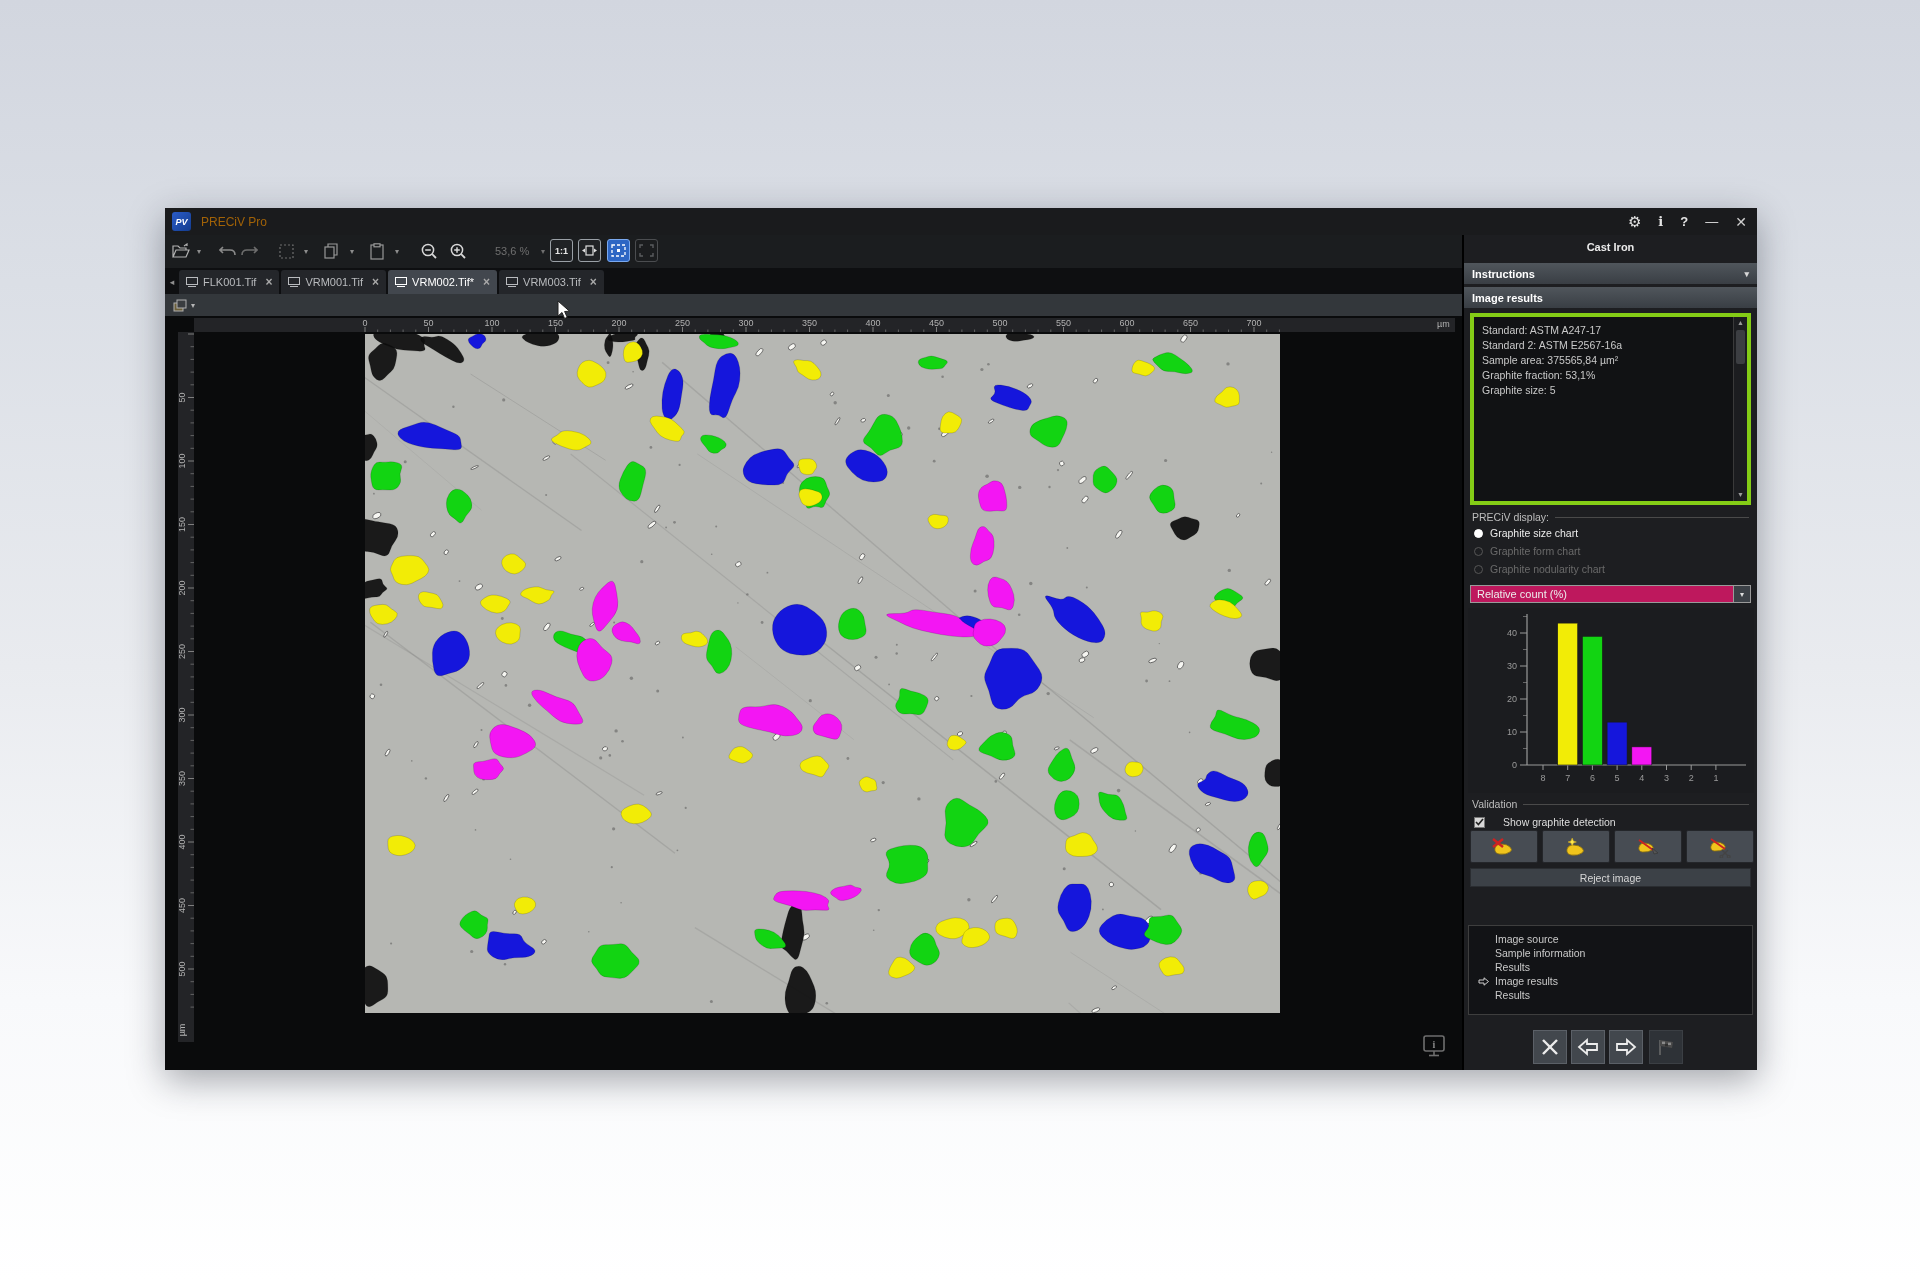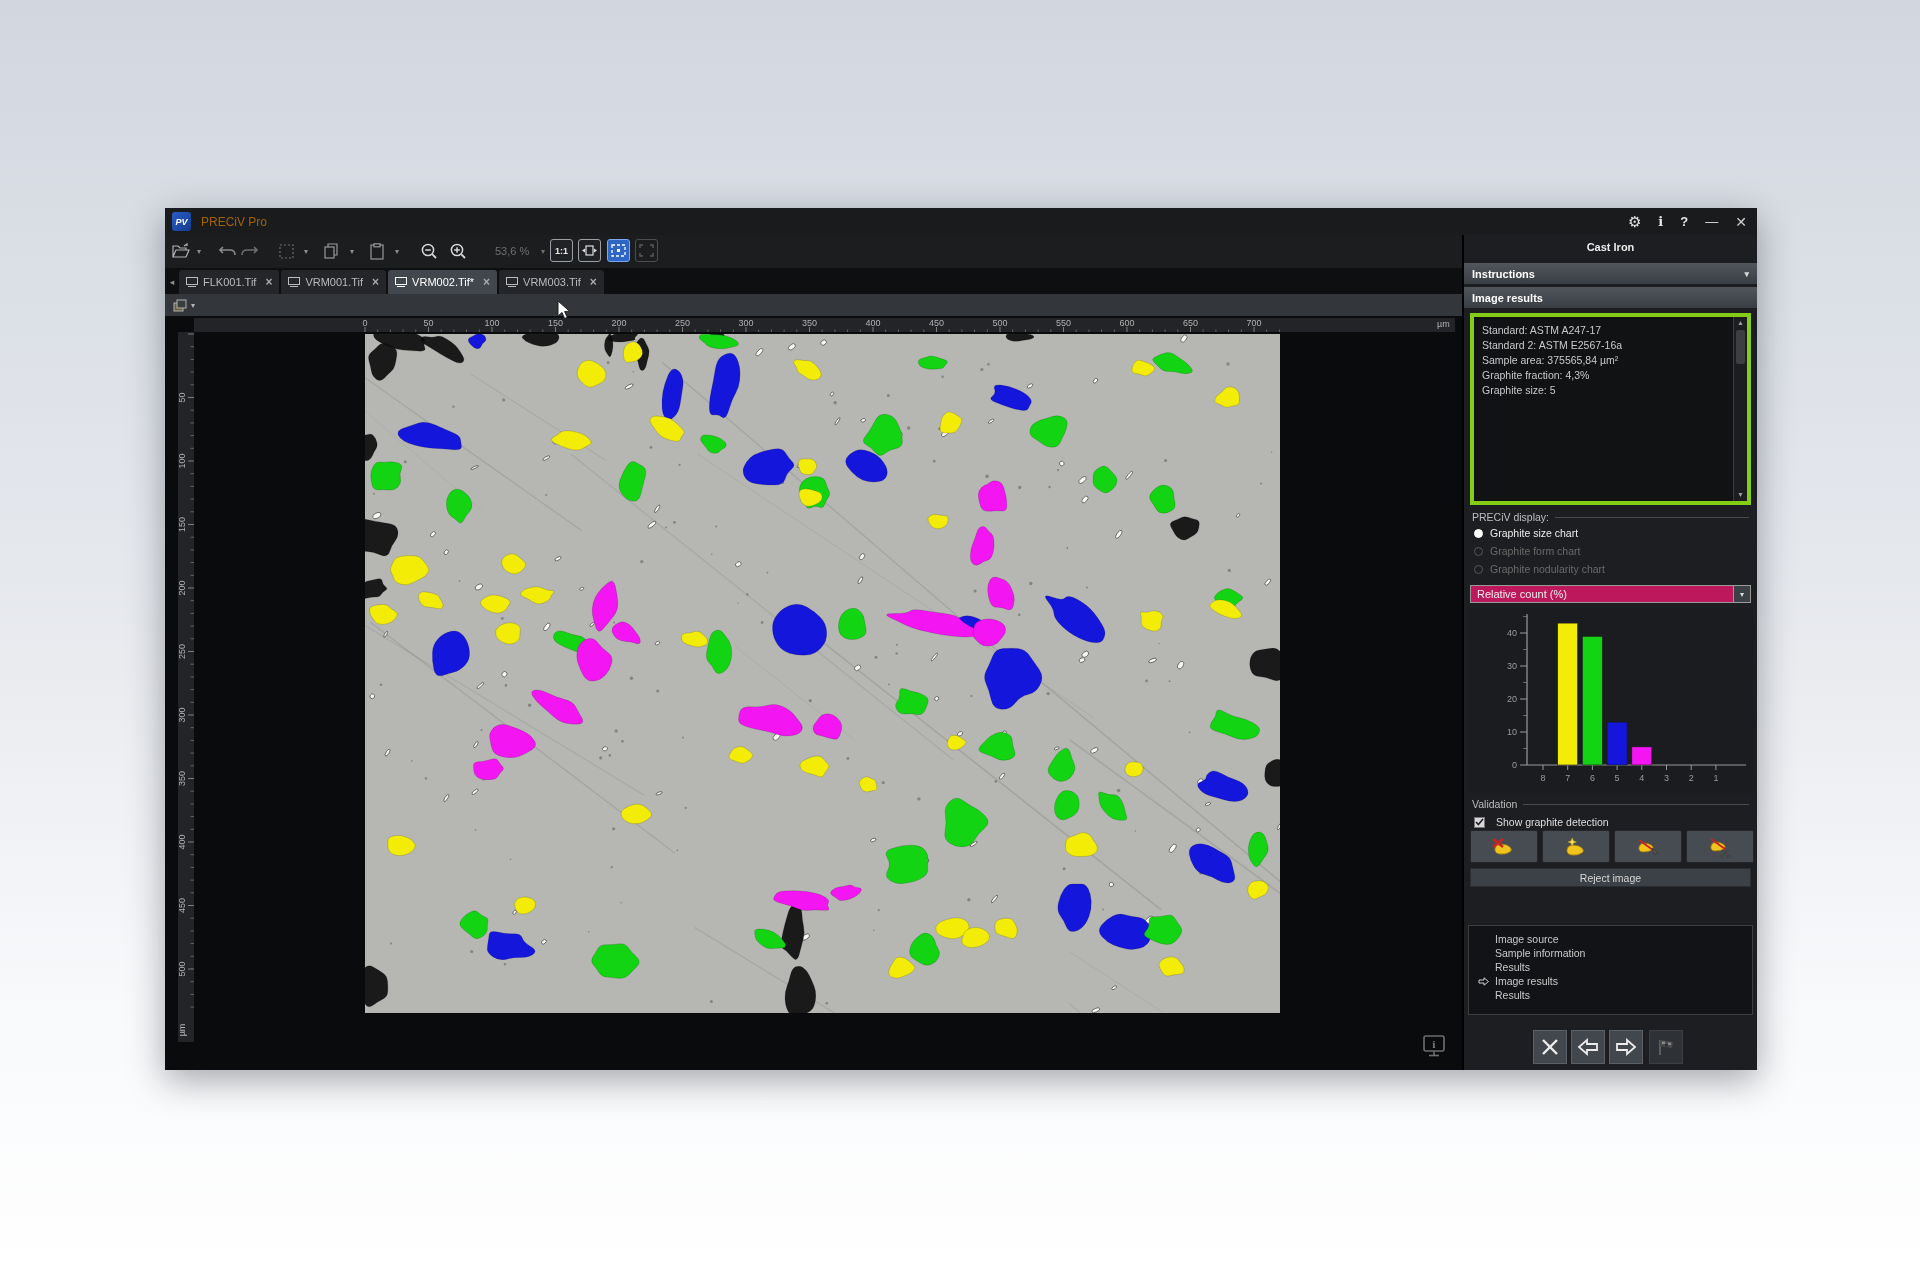--- a/index.html
+++ b/index.html
@@ -61,21 +61,21 @@
   .radiorow{position:absolute;left:10px;display:flex;align-items:center;gap:7px;font-size:10.5px;}
   .rdot{width:9px;height:9px;border-radius:50%;border:1px solid #8f8f8f;box-sizing:border-box;}
   .radiorow.sel .rdot{background:#fff;border-color:#fff;}
   .radiorow.dis{color:#6a6a6a;} .radiorow.dis .rdot{border-color:#565656;}
   .radiorow.sel{color:#ececec;}
   .dropdown{position:absolute;left:6px;right:6px;top:350px;height:18px;background:#be185d;border:1px solid #9a9a9a;
     display:flex;align-items:center;padding-left:6px;color:#ededed;font-size:11px;box-sizing:border-box;}
   .ddbtn{position:absolute;right:0;top:0;width:16px;height:16px;background:#3c4147;border-left:1px solid #9a9a9a;
     display:flex;align-items:center;justify-content:center;color:#ddd;font-size:8px;}
   #chart{position:absolute;left:4px;top:373px;}
-  .checkrow{position:absolute;left:10px;top:581px;display:flex;align-items:center;gap:11px;color:#dedede;font-size:10.5px;}
+  .checkrow{position:absolute;left:10px;top:581px;display:flex;align-items:center;gap:18px;color:#dedede;font-size:10.5px;}
   .cbox{width:11px;height:11px;background:#d8d8d8;border:1px solid #777;box-sizing:border-box;display:flex;align-items:center;justify-content:center;}
   .vbtn{position:absolute;top:595px;width:66px;height:31px;background:#474c53;border:1px solid #24262a;border-radius:2px;
     display:flex;align-items:center;justify-content:center;}
   .reject{position:absolute;left:6px;right:6px;top:633px;height:17px;background:#3c4147;border:1px solid #2a2d31;
     color:#d6d6d6;display:flex;align-items:center;justify-content:center;font-size:10.5px;}
   .navbox{position:absolute;left:4px;right:4px;top:690px;height:90px;background:#121316;border:1px solid #3e3e3e;
     padding-top:6px;box-sizing:border-box;}
   .navitem{position:relative;padding-left:26px;height:14px;line-height:14px;color:#c9c9c9;font-size:10.5px;}
   .navitem svg{position:absolute;left:9px;top:3px;}
   .bbtn{position:absolute;top:795px;width:34px;height:34px;background:#42474d;border:1px solid #5b6067;box-sizing:border-box;
@@ -736,21 +736,21 @@
         <span class="chev">▾</span>
       </div>
       <div class="phead" style="top:52px;">
         <span>Image results</span>
       </div>
       <div class="rbox">
         <div id="results-lines">
             <div>Standard: ASTM A247-17</div>
             <div>Standard 2: ASTM E2567-16a</div>
             <div>Sample area: 375565,84 µm²</div>
-            <div>Graphite fraction: 4,3%</div>
+            <div>Graphite fraction: 53,1%</div>
             <div>Graphite size: 5</div>
           </div>
         <div class="rscroll">
           <div class="sarr sup">▲</div>
           <div class="sthumb"></div>
           <div class="sarr sdown">▼</div>
         </div>
       </div>
       <div class="labelrow" style="top:276px;">
         <span>PRECiV display:</span>

